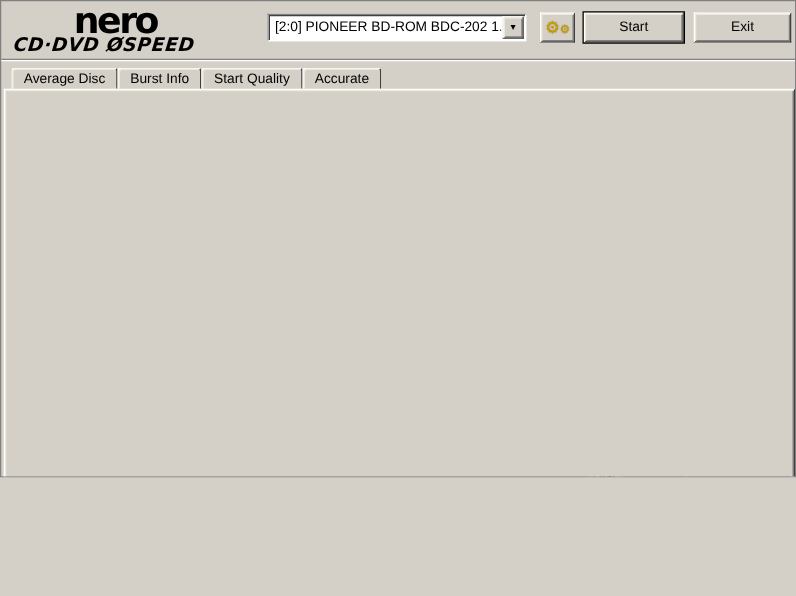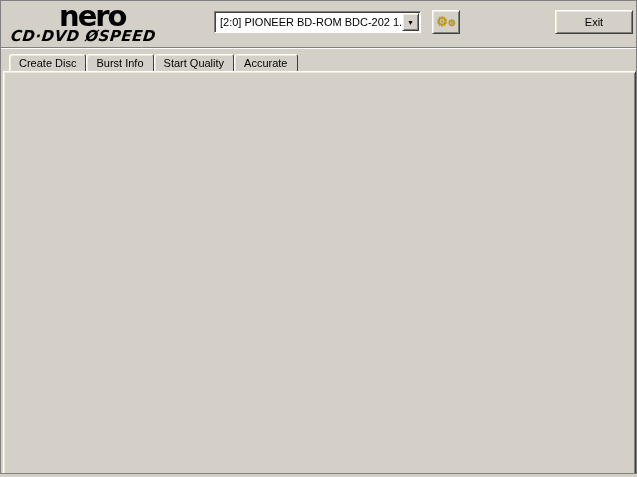--- a/index.html
+++ b/index.html
@@ -1,18 +1,18 @@
 <!DOCTYPE html>
 <html><head>
 <meta charset="utf-8">
 <style>
   * { margin:0; padding:0; box-sizing:border-box; }
   html,body { background:#d4d0c8; }
   #app {
-    position:relative; width:637px; height:474px;
+    position:relative; width:637px; height:382px;
     background:#d4d0c8; overflow:hidden;
     font-family:"Liberation Sans", sans-serif; font-size:11px; color:#000;
     border:1px solid #808080;
   }
   
   .raised { background:#d4d0c8; border:1px solid; border-color:#fff #404040 #404040 #fff;
             box-shadow:inset 1px 1px 0 #ece9d8, inset -1px -1px 0 #808080; }
   .lcd { background:#000; border:1px solid; border-color:#808080 #fff #fff #808080;
          box-shadow:inset 1px 1px 0 #404040; color:#00ffff; font-weight:bold;
          font-size:12px; text-align:center; display:flex; align-items:center; justify-content:center; }
@@ -85,26 +85,27 @@
 
   <div id="drive-combo">
     <span class="combo-text">[2:0]   PIONEER BD-ROM  BDC-202 1.00</span>
     <span class="combo-arrow raised">▼</span>
   </div>
 
   <div class="toolbtn raised" style="left:431px;top:9px;width:28px;height:24px;">
     <span class="gear">⚙<span style="font-size:9px;">⚙</span></span>
   </div>
 
+  <button class="toolbtn raised" style="left:466px;top:9px;width:80px;height:24px;outline:1px solid #000;font-size:11px;font-family:inherit;">Start</button>
   <button class="toolbtn raised" style="left:554px;top:9px;width:78px;height:24px;font-size:11px;font-family:inherit;">Exit</button>
 
   <div id="divider"></div>
 
   <div id="tabs">
-    <div class="tab">Create Disc</div>
+    <div class="tab">Average Disc</div>
     <div class="tab">Burst Info</div>
     <div class="tab">Start Quality</div>
     <div class="tab">Accurate</div>
   </div>
 
   <div id="content"></div>
 
   <div id="plot">
     <svg id="chart-svg" width="395" height="287">
         <defs>

